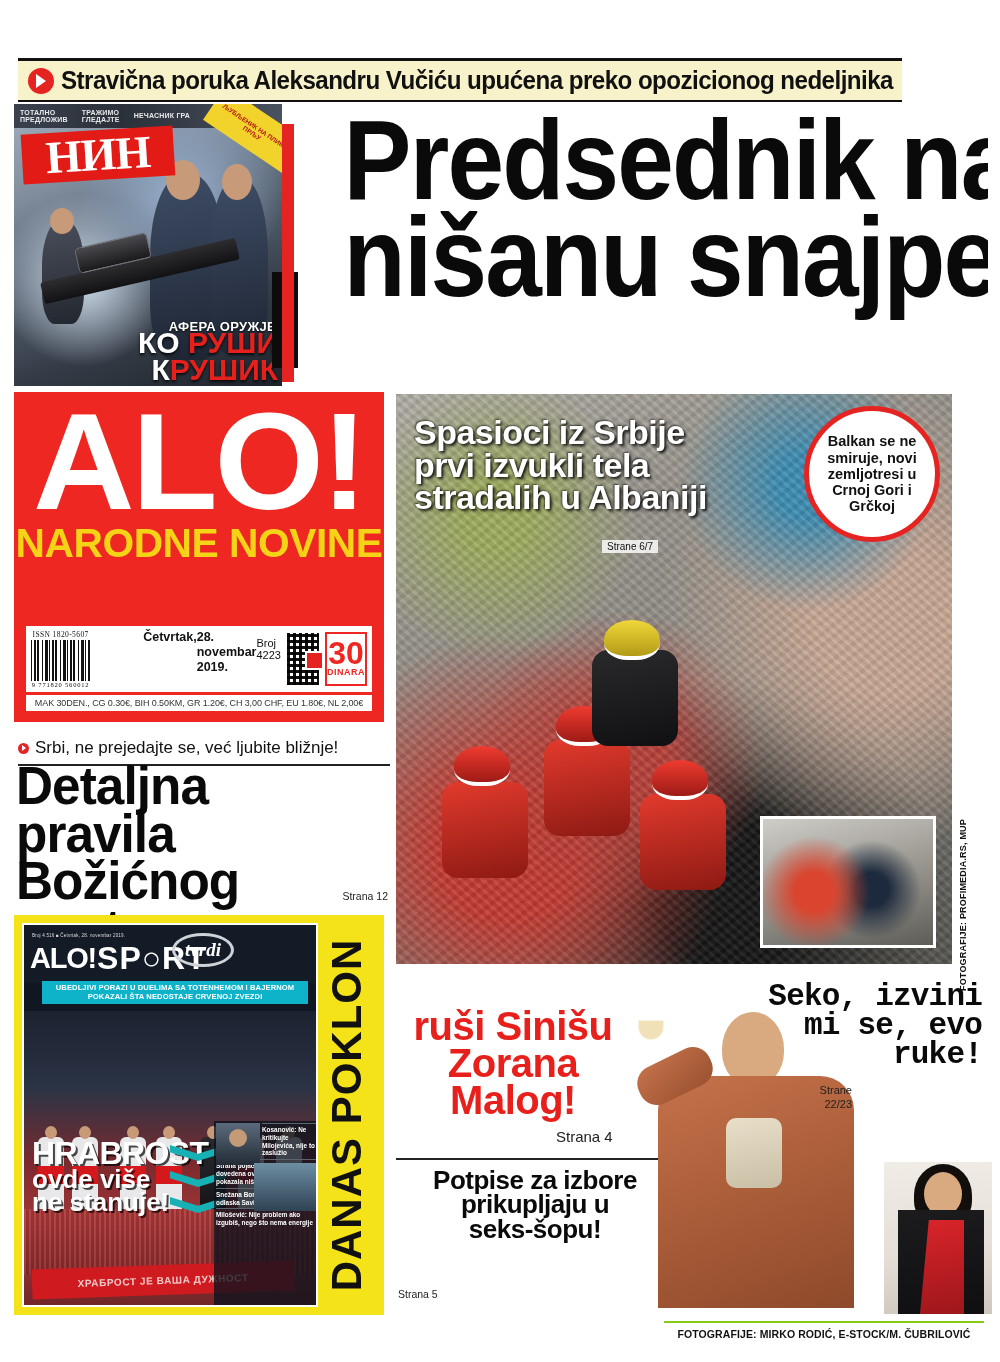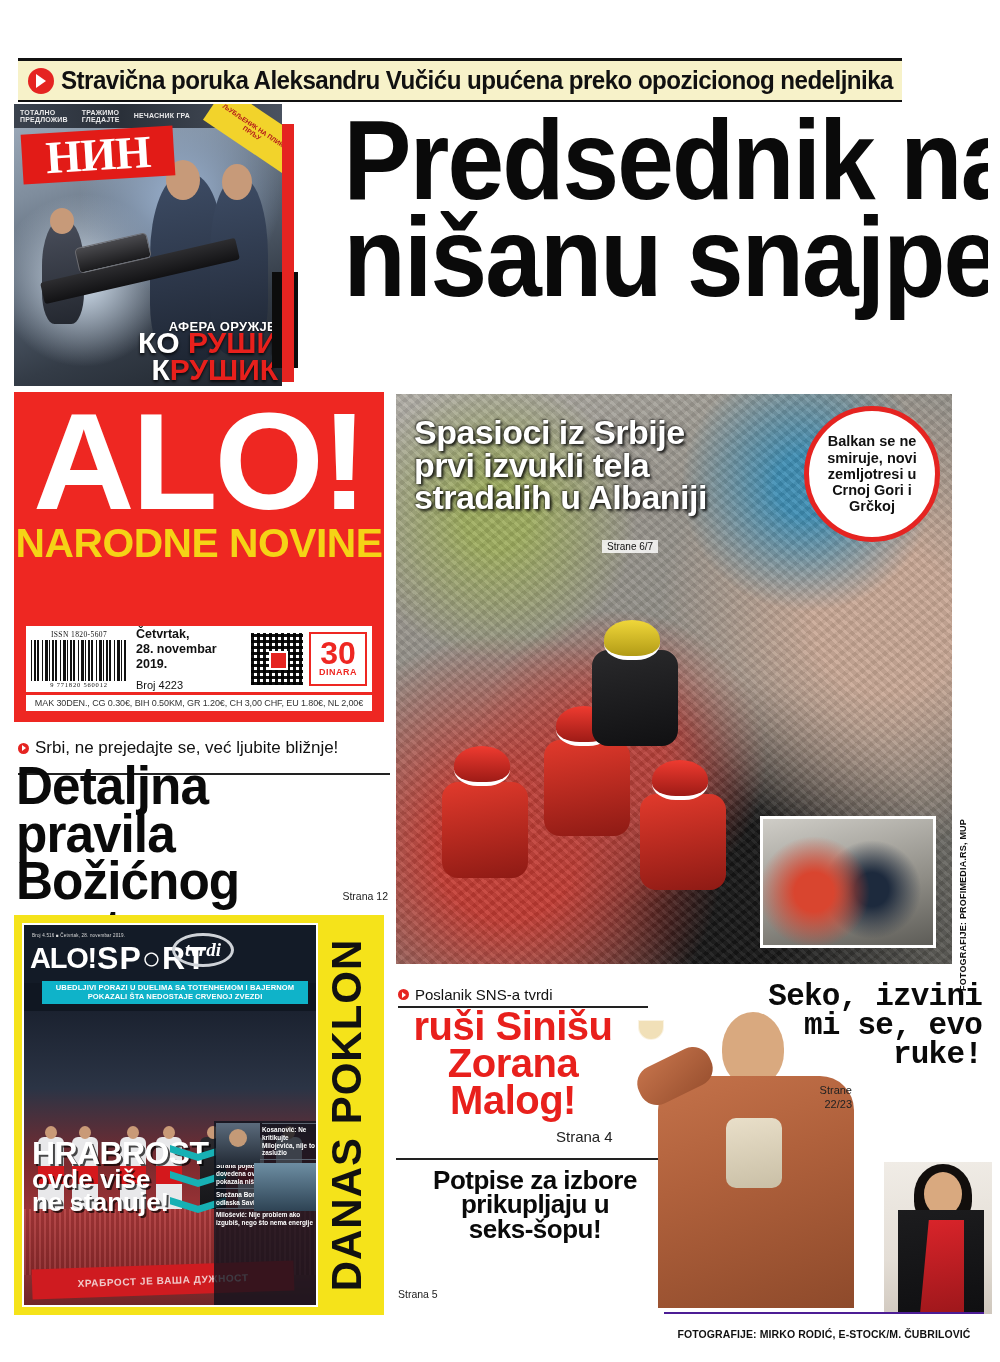--- a/index.html
+++ b/index.html
@@ -149,21 +149,21 @@
   }
   .barcode-box { width: 96px; display: flex; flex-direction: column; }
   .issn { font-size: 7.5px; font-family: "Liberation Serif", serif; color: #111; letter-spacing: .4px; text-align: center; }
   .barcode {
     flex: 1; margin-top: 1px;
     background: repeating-linear-gradient(90deg,
       #111 0 1px, #fff 1px 3px, #111 3px 5px, #fff 5px 6px, #111 6px 8px, #fff 8px 11px,
       #111 11px 12px, #fff 12px 14px, #111 14px 17px, #fff 17px 18px);
   }
   .barnum { font-size: 6.5px; font-family: "Liberation Serif", serif; color: #111; letter-spacing: .8px; text-align: center; }
-  .date-box { flex: 1; display: flex; flex-direction: column; justify-content: center; padding-left: 3px; }
+  .date-box { flex: 1; display: flex; flex-direction: row; padding-left: 3px; margin-left: 44px; }
   .date-box .d1 { font-size: 12.5px; font-weight: 700; color: #111; line-height: 1.18; }
   .date-box .d2 { font-size: 11px; color: #111; margin-top: 7px; }
   .qr {
     width: 52px; height: 52px; align-self: center; position: relative;
     background:
       repeating-linear-gradient(90deg,#111 0 3px,#fff 3px 6px),
       repeating-linear-gradient(0deg,#111 0 3px,#fff 3px 6px);
     background-blend-mode: multiply;
   }
   .qr::after {
@@ -182,21 +182,21 @@
   .price-line {
     position: absolute; left: 8px; right: 8px; bottom: 7px; height: 16px; background: #fff;
     font-size: 9px; color: #333; display: flex; align-items: center; justify-content: center;
     letter-spacing: -.1px; white-space: nowrap; overflow: hidden;
   }
 
   
   .post-kicker {
     position: absolute; left: 18px; top: 738px; width: 372px;
     display: flex; align-items: center; gap: 6px;
-    border-bottom: 2px solid #222; padding-bottom: 15px;
+    border-bottom: 2px solid #222; padding-bottom: 6px;
   }
   .post-kicker .t { font-size: 17px; color: #111; white-space: nowrap; }
   .post-head {
     position: absolute; left: 16px; top: 762px; width: 378px;
     font-family: "Liberation Sans Narrow", "Liberation Sans", sans-serif;
     font-weight: 700; font-size: 54px; line-height: .88; color: #0a0a0a;
     letter-spacing: -1px; transform: scaleX(.95); transform-origin: left top;
   }
   .post-page {
     position: absolute; left: 16px; top: 890px; width: 372px; text-align: right;
@@ -468,21 +468,21 @@
   .di-head { position: absolute; left: 40px; top: 10px; width: 38px; height: 44px; border-radius: 50%; background: #d9a97f; }
   .di-hair { position: absolute; left: 30px; top: 2px; width: 58px; height: 62px; border-radius: 50% 50% 40% 40%; background: #120e0c; }
   .dragana-cap {
     position: absolute; right: 92px; bottom: 52px; width: 96px;
     font-family: "Liberation Serif", serif; font-size: 13.5px; color: #111;
     line-height: 1.22; text-align: center; background: rgba(255,255,255,.92); padding: 2px;
   }
   .photo-credit-h {
     position: absolute; right: 16px; bottom: 22px; width: 320px; text-align: center;
     font-size: 10.5px; font-weight: 700; color: #111; letter-spacing: .1px;
-    border-top: 2px solid #4c1d95; padding-top: 14px;
+    border-top: 2px solid #84cc16; padding-top: 5px;
   }
 </style>
 </head>
 <body>
 
 <div class="page">
 
   <div class="top-banner">
     <span class="arrow-dot"></span>
     <span class="top-banner-text">Stravična poruka Aleksandru Vučiću upućena preko opozicionog nedeljnika</span>
@@ -634,24 +634,20 @@
     <div class="balkan-circle">
       <span>Balkan se ne smiruje, novi zemljotresi u Crnoj Gori i Grčkoj</span>
     </div>
 
     <div class="inset-photo"></div>
   </div>
   <div class="photo-credit-v" style="left:954px;top:830px;">
     <span>FOTOGRAFIJE: PROFIMEDIA.RS, MUP</span>
   </div>
 
-  <div class="zorana-kicker">
-    <span class="mini-dot"></span>
-    <span class="t">Poslanik SNS-a tvrdi</span>
-  </div>
   <div class="zorana-head">
     <div>ruši Sinišu</div>
     <div>Zorana</div>
     <div>Malog!</div>
   </div>
   <div class="zorana-page">Strana 4</div>
 
   <div class="divider-center"></div>
 
   <div class="potpise-head">

